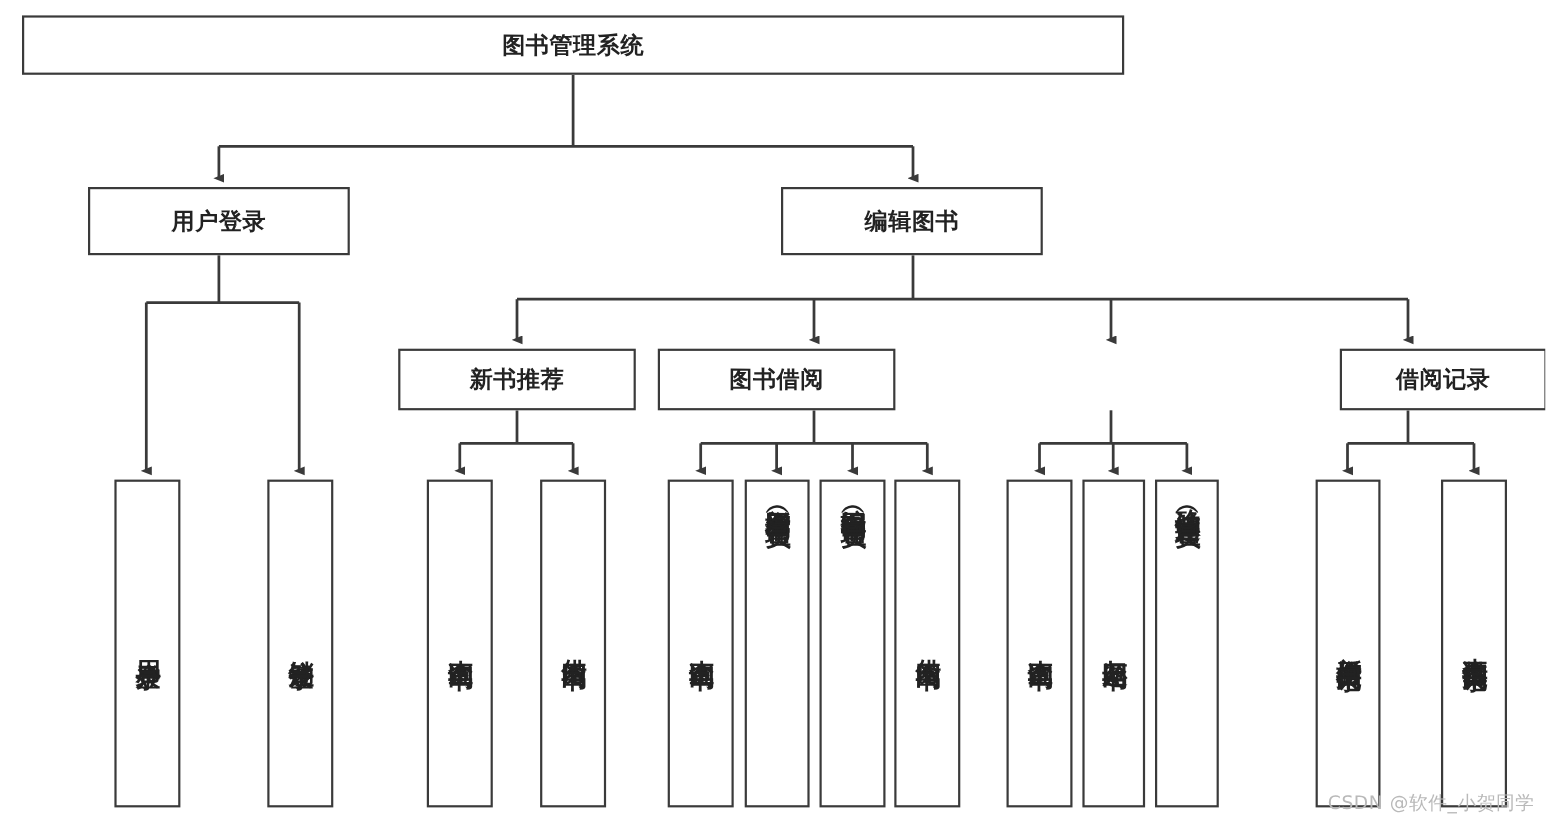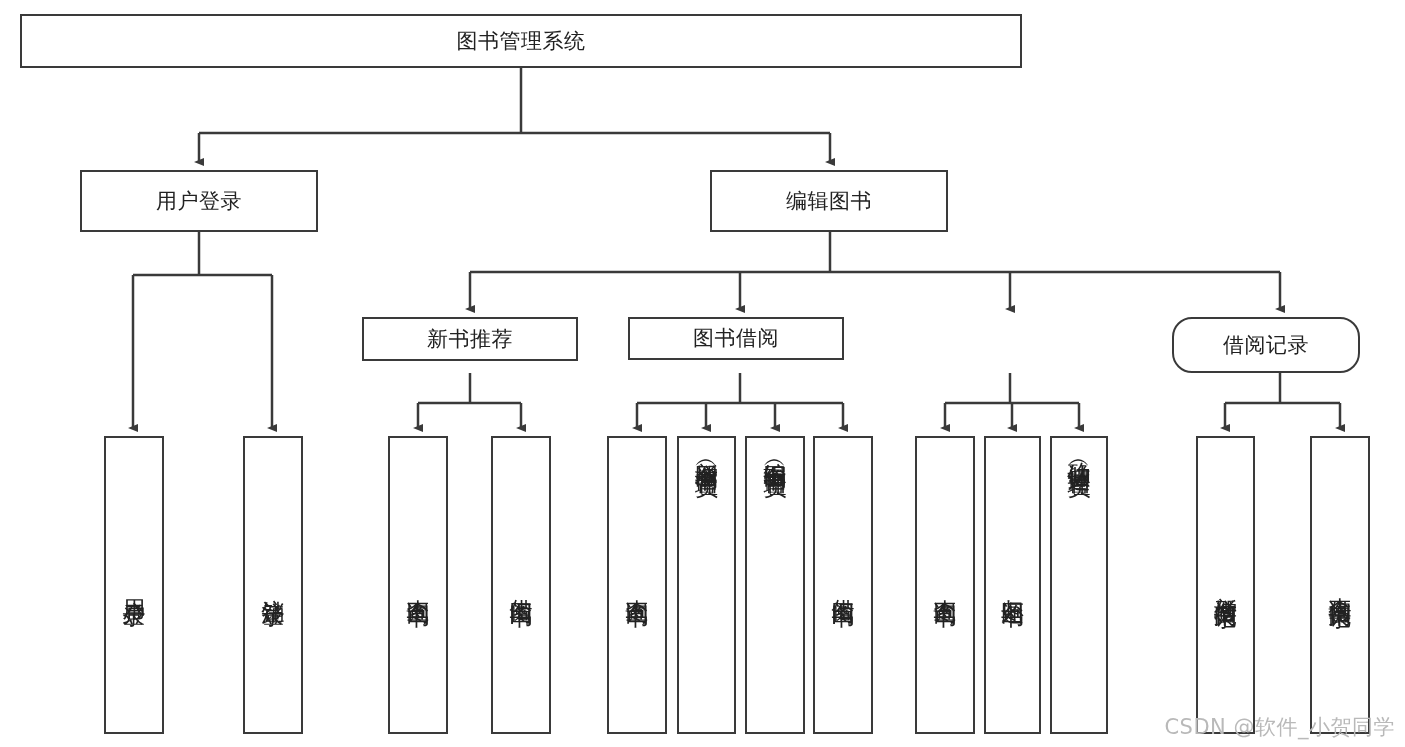--- a/index.html
+++ b/index.html
@@ -33,20 +33,21 @@
     align-items: center;
     justify-content: center;
     color: #222222;
     z-index: 2;
   }
   .node-label {
     display: block;
     text-align: right;
     line-height: 1.08;
     letter-spacing: 0.5px;
+    font-weight: bold;
   }
   .node.horizontal .node-label {
     font-size: 21px;
   }
   .node.vertical {
     align-items: flex-start;
     justify-content: center;
     padding-top: 6px;
   }
   .node.vertical .node-label {
@@ -58,21 +59,21 @@
     white-space: nowrap;
   }
   .node.vertical.centeredv {
     align-items: center;
     padding-top: 0;
   }
   #watermark {
     position: absolute;
     right: 10px;
     bottom: 6px;
-    font-size: 21px;
+    font-size: 17px;
     color: #b9b9b9;
     letter-spacing: 0.5px;
     z-index: 3;
     white-space: nowrap;
   }
 </style>
 </head>
 <body>
 
 <div id="canvas">
@@ -135,30 +136,30 @@
   </div>
 
   <div class="node horizontal" style="left:80px; top:170px; width:238px; height:62px;">
     <span class="node-label">用户登录</span>
   </div>
 
   <div class="node horizontal" style="left:710px; top:170px; width:238px; height:62px;">
     <span class="node-label">编辑图书</span>
   </div>
 
-  <div class="node horizontal" style="left:362px; top:317px; width:216px; height:44px;">
+  <div class="node horizontal" style="left:362px; top:317px; width:216px; height:56px;">
     <span class="node-label">新书推荐</span>
   </div>
 
-  <div class="node horizontal" style="left:628px; top:317px; width:216px; height:43px;">
+  <div class="node horizontal" style="left:598px; top:317px; width:216px; height:56px;">
     <span class="node-label">图书借阅</span>
   </div>
 
 
-  <div class="node horizontal" style="left:1172px; top:317px; width:188px; height:56px;border-radius:20px;">
+  <div class="node horizontal" style="left:1218px; top:317px; width:188px; height:56px;">
     <span class="node-label">借阅记录</span>
   </div>
 
   <div class="node vertical centeredv" style="left:104px; top:436px; width:60px; height:298px;">
     <span class="node-label">用户登录</span>
   </div>
 
   <div class="node vertical centeredv" style="left:243px; top:436px; width:60px; height:298px;">
     <span class="node-label">注销登录</span>
   </div>

